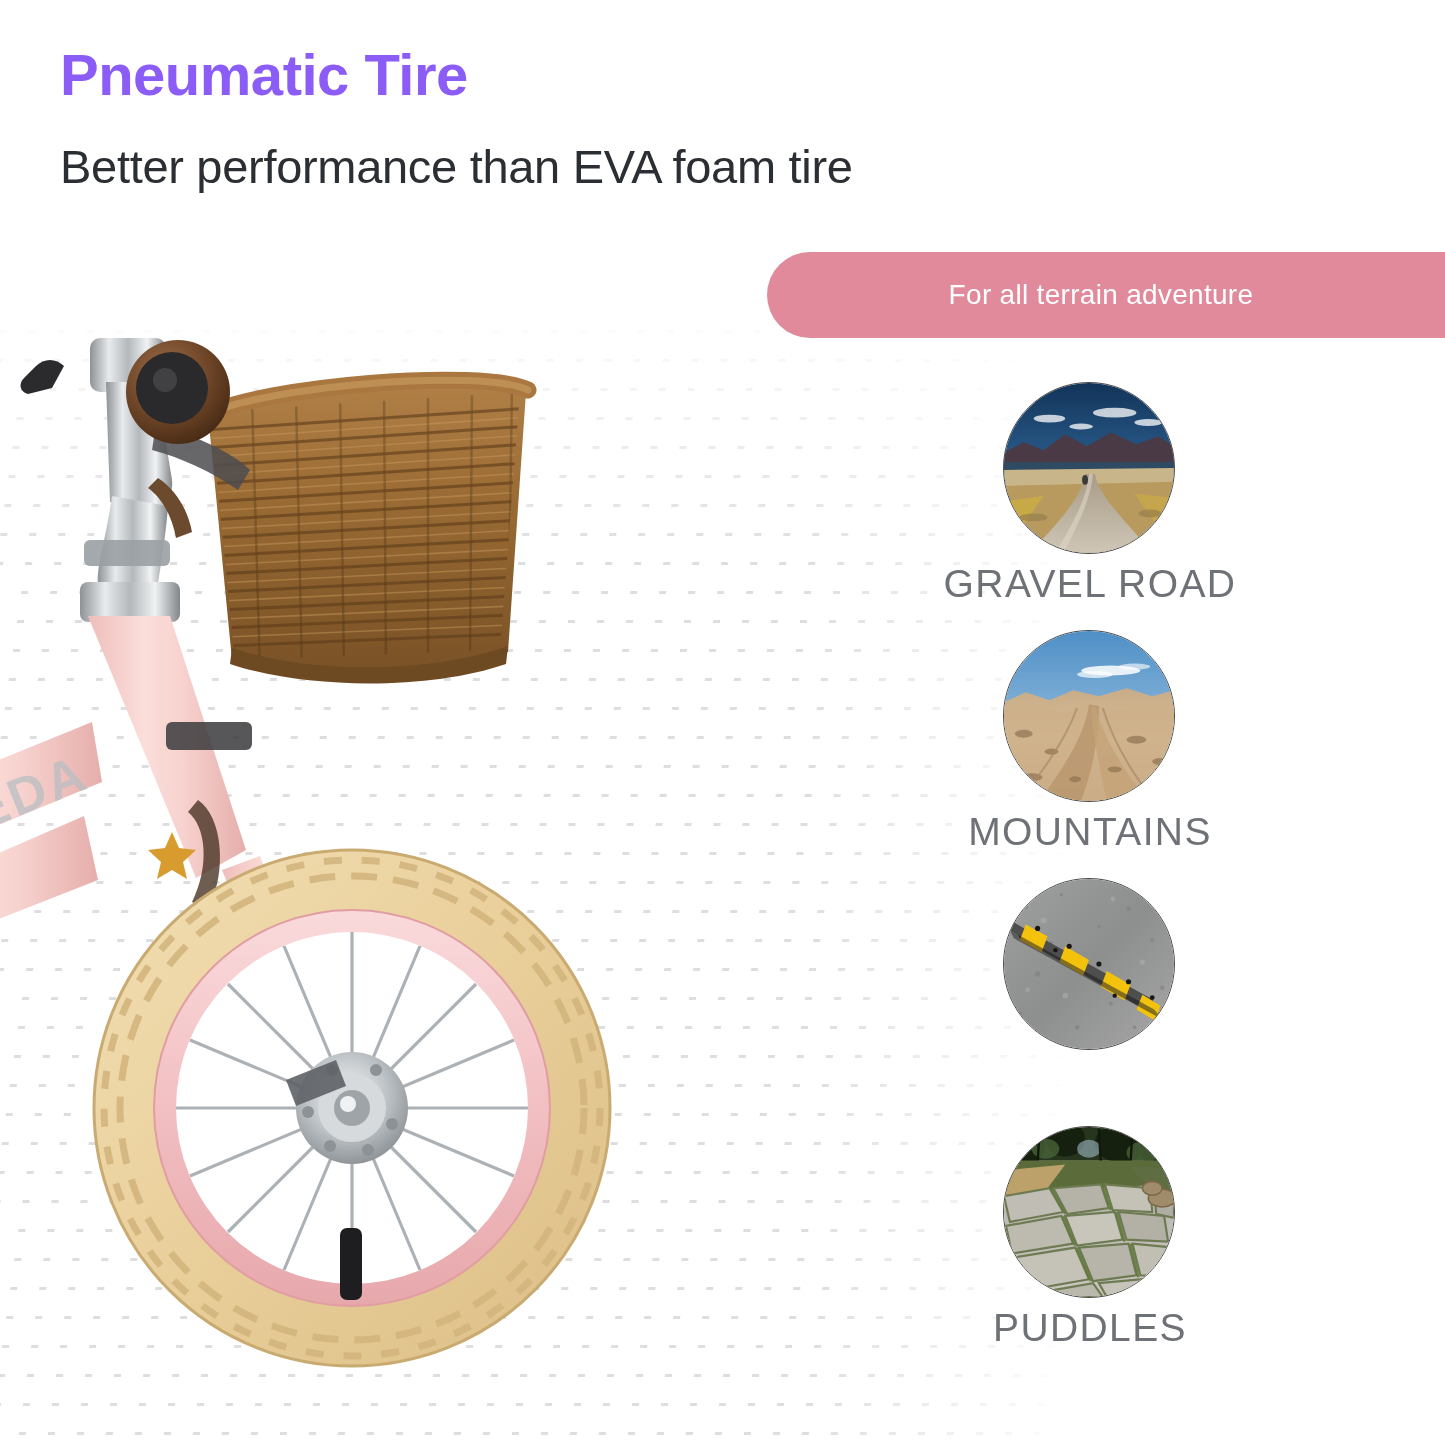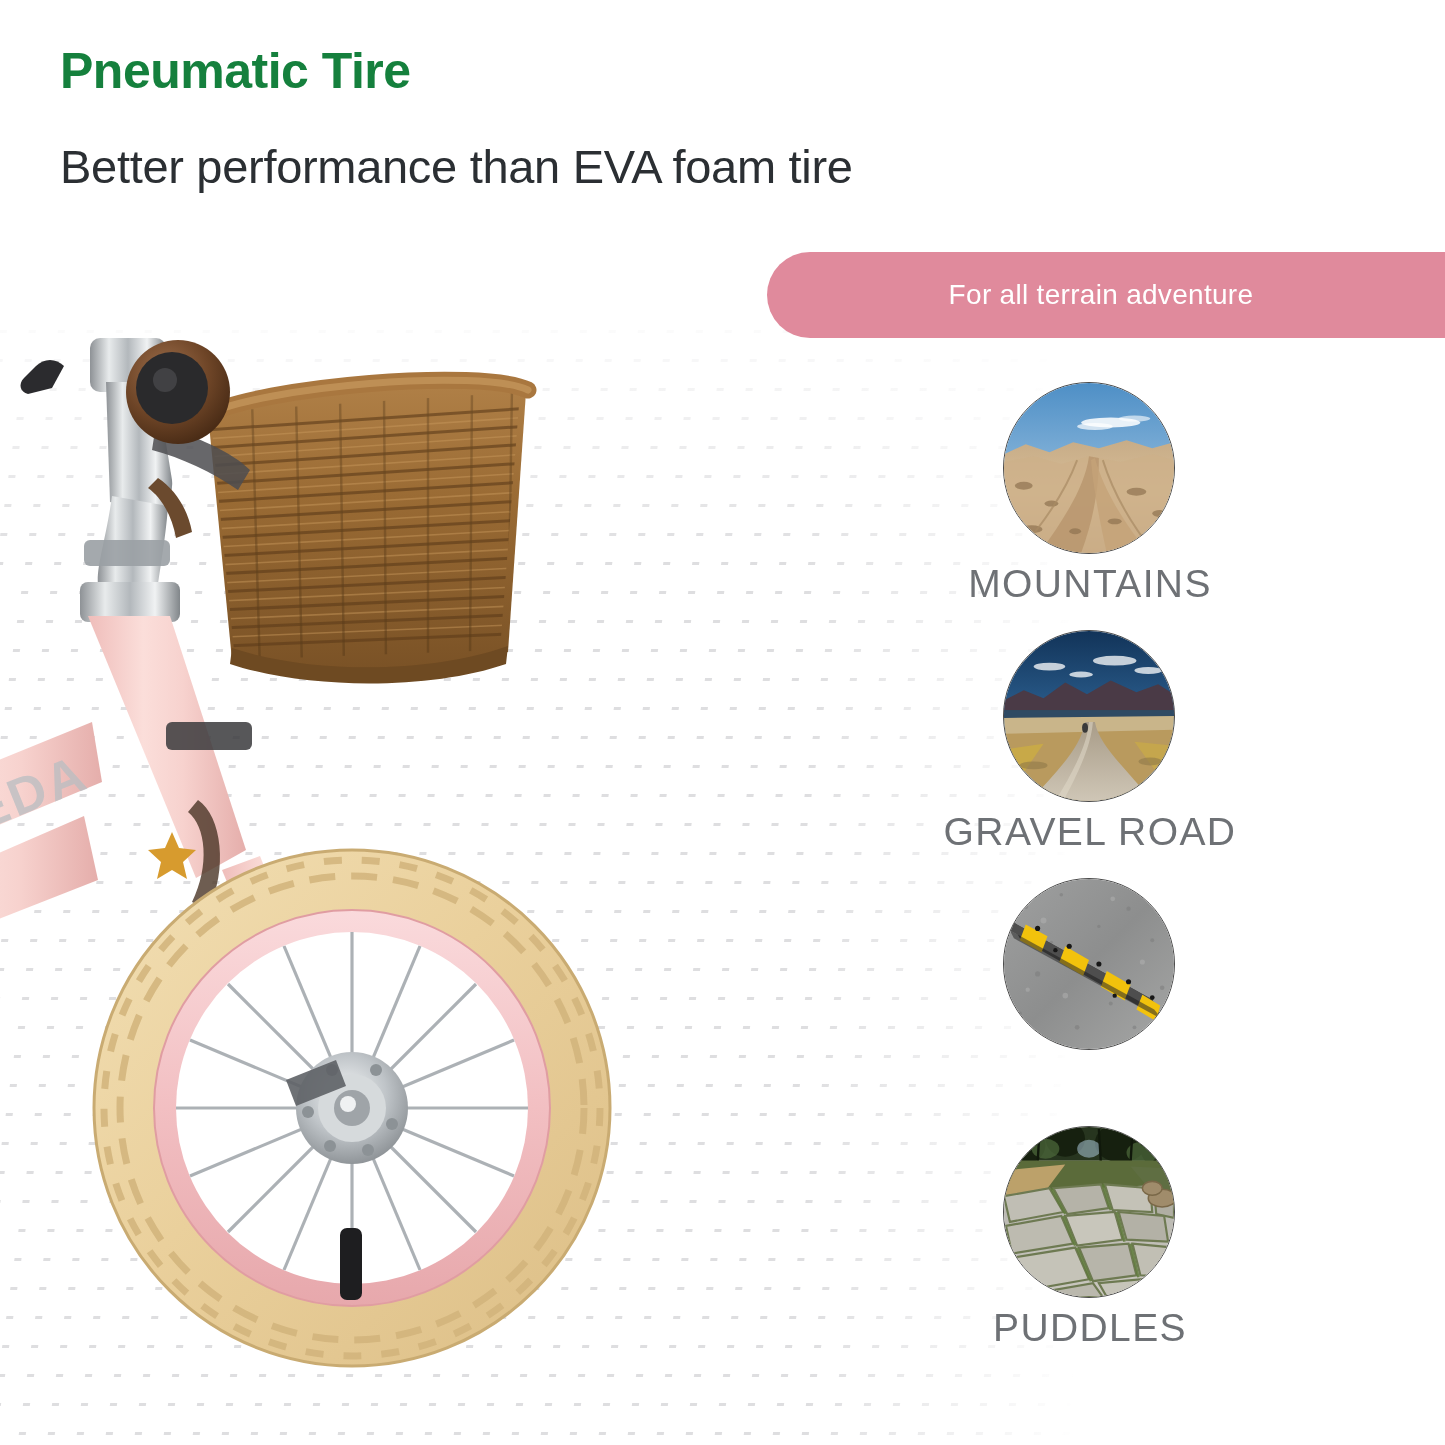--- a/index.html
+++ b/index.html
@@ -32,22 +32,22 @@
     background:linear-gradient(to right, rgba(255,255,255,0) 0%, #fff 42%);
   }
   .bg-fade-top{
     position:absolute;left:0;top:300px;width:1445px;height:260px;
     background:linear-gradient(to bottom,#fff 0%, rgba(255,255,255,0) 100%);
   }
 
   
   .title{
     position:absolute;left:60px;top:46px;
-    font-size:50px;font-weight:bold;letter-spacing:-.5px;
-    color:#15803d;line-height:1;white-space:nowrap;
+    font-size:58px;font-weight:bold;letter-spacing:-.5px;
+    color:#8b5cf6;line-height:1;white-space:nowrap;
   }
   .subtitle{
     position:absolute;left:60px;top:143px;
     font-size:47px;font-weight:normal;letter-spacing:-.3px;
     color:#2B2F33;line-height:1;white-space:nowrap;
   }
 
   
   .banner{
     position:absolute;left:767px;top:252px;width:690px;height:86px;
@@ -284,20 +284,61 @@
   <div class="banner">
     <span class="banner-text">For all terrain adventure</span>
   </div>
 
   <div class="terrain-list">
 
     <div class="terrain-item">
       <div class="terrain-circle">
         <svg viewBox="0 0 172 172" preserveAspectRatio="none" xmlns="http://www.w3.org/2000/svg">
           <defs>
+            <linearGradient id="sky2" x1="0" y1="0" x2="0" y2="1">
+              <stop offset="0%" stop-color="#123459"></stop>
+              <stop offset="55%" stop-color="#2E6394"></stop>
+              <stop offset="100%" stop-color="#76A4C6"></stop>
+            </linearGradient>
+            <linearGradient id="road2" x1="0" y1="0" x2="0" y2="1">
+              <stop offset="0%" stop-color="#A89C88"></stop>
+              <stop offset="100%" stop-color="#CFC6B6"></stop>
+            </linearGradient>
+          </defs>
+          <rect width="172" height="172" fill="url(#sky2)"></rect>
+          <g fill="#FFFFFF" opacity=".75">
+            <ellipse cx="46" cy="36" rx="16" ry="4"></ellipse>
+            <ellipse cx="112" cy="30" rx="22" ry="5"></ellipse>
+            <ellipse cx="146" cy="40" rx="14" ry="3.5"></ellipse>
+            <ellipse cx="78" cy="44" rx="12" ry="3"></ellipse>
+          </g>
+          <path d="M0 70 L20 60 L40 68 L62 52 L84 64 L108 50 L134 62 L156 54 L172 64 L172 82 L0 82 Z" fill="#4A3A46"></path>
+          <rect y="80" width="172" height="10" fill="#2F4A63"></rect>
+          <path d="M0 88 L172 86 L172 108 L0 112 Z" fill="#C9B58A"></path>
+          <path d="M0 104 L172 100 L172 172 L0 172 Z" fill="#B99A5E"></path>
+          <path d="M0 120 L40 114 L0 172 Z" fill="#C8A948"></path>
+          <path d="M172 116 L132 112 L172 168 Z" fill="#C8A948" opacity=".8"></path>
+          <path d="M82 92 C78 118, 52 144, 26 172 L150 172 C126 142, 96 116, 92 92 Z" fill="url(#road2)"></path>
+          <path d="M86 92 C84 116, 70 142, 52 172 L60 172 C76 142, 88 116, 90 92 Z" fill="#E0D8C9" opacity=".55"></path>
+          <g fill="#8F7A4A" opacity=".6">
+            <ellipse cx="30" cy="136" rx="14" ry="4"></ellipse>
+              <ellipse cx="148" cy="132" rx="12" ry="4"></ellipse>
+            <ellipse cx="18" cy="158" rx="16" ry="5"></ellipse>
+              <ellipse cx="158" cy="156" rx="12" ry="4"></ellipse>
+          </g>
+          <ellipse cx="82" cy="98" rx="3" ry="5" fill="#3A3A3A"></ellipse>
+        </svg>
+      </div>
+      <div class="terrain-label">GRAVEL ROAD</div>
+    </div>
+
+    <div class="terrain-item">
+      <div class="terrain-circle">
+        <svg viewBox="0 0 172 172" preserveAspectRatio="none" xmlns="http://www.w3.org/2000/svg">
+          <defs>
             <linearGradient id="sky1" x1="0" y1="0" x2="0" y2="1">
               <stop offset="0%" stop-color="#4E8FC6"></stop>
               <stop offset="60%" stop-color="#8EB9DC"></stop>
               <stop offset="100%" stop-color="#C2D7E6"></stop>
             </linearGradient>
             <linearGradient id="sand1" x1="0" y1="0" x2="0" y2="1">
               <stop offset="0%" stop-color="#C7AC87"></stop>
               <stop offset="45%" stop-color="#D8BE98"></stop>
               <stop offset="100%" stop-color="#BFA07A"></stop>
             </linearGradient>
@@ -326,61 +367,20 @@
           </g>
         </svg>
       </div>
       <div class="terrain-label">MOUNTAINS</div>
     </div>
 
     <div class="terrain-item">
       <div class="terrain-circle">
         <svg viewBox="0 0 172 172" preserveAspectRatio="none" xmlns="http://www.w3.org/2000/svg">
           <defs>
-            <linearGradient id="sky2" x1="0" y1="0" x2="0" y2="1">
-              <stop offset="0%" stop-color="#123459"></stop>
-              <stop offset="55%" stop-color="#2E6394"></stop>
-              <stop offset="100%" stop-color="#76A4C6"></stop>
-            </linearGradient>
-            <linearGradient id="road2" x1="0" y1="0" x2="0" y2="1">
-              <stop offset="0%" stop-color="#A89C88"></stop>
-              <stop offset="100%" stop-color="#CFC6B6"></stop>
-            </linearGradient>
-          </defs>
-          <rect width="172" height="172" fill="url(#sky2)"></rect>
-          <g fill="#FFFFFF" opacity=".75">
-            <ellipse cx="46" cy="36" rx="16" ry="4"></ellipse>
-            <ellipse cx="112" cy="30" rx="22" ry="5"></ellipse>
-            <ellipse cx="146" cy="40" rx="14" ry="3.5"></ellipse>
-            <ellipse cx="78" cy="44" rx="12" ry="3"></ellipse>
-          </g>
-          <path d="M0 70 L20 60 L40 68 L62 52 L84 64 L108 50 L134 62 L156 54 L172 64 L172 82 L0 82 Z" fill="#4A3A46"></path>
-          <rect y="80" width="172" height="10" fill="#2F4A63"></rect>
-          <path d="M0 88 L172 86 L172 108 L0 112 Z" fill="#C9B58A"></path>
-          <path d="M0 104 L172 100 L172 172 L0 172 Z" fill="#B99A5E"></path>
-          <path d="M0 120 L40 114 L0 172 Z" fill="#C8A948"></path>
-          <path d="M172 116 L132 112 L172 168 Z" fill="#C8A948" opacity=".8"></path>
-          <path d="M82 92 C78 118, 52 144, 26 172 L150 172 C126 142, 96 116, 92 92 Z" fill="url(#road2)"></path>
-          <path d="M86 92 C84 116, 70 142, 52 172 L60 172 C76 142, 88 116, 90 92 Z" fill="#E0D8C9" opacity=".55"></path>
-          <g fill="#8F7A4A" opacity=".6">
-            <ellipse cx="30" cy="136" rx="14" ry="4"></ellipse>
-              <ellipse cx="148" cy="132" rx="12" ry="4"></ellipse>
-            <ellipse cx="18" cy="158" rx="16" ry="5"></ellipse>
-              <ellipse cx="158" cy="156" rx="12" ry="4"></ellipse>
-          </g>
-          <ellipse cx="82" cy="98" rx="3" ry="5" fill="#3A3A3A"></ellipse>
-        </svg>
-      </div>
-      <div class="terrain-label">GRAVEL ROAD</div>
-    </div>
-
-    <div class="terrain-item">
-      <div class="terrain-circle">
-        <svg viewBox="0 0 172 172" preserveAspectRatio="none" xmlns="http://www.w3.org/2000/svg">
-          <defs>
             <linearGradient id="asph" x1="0" y1="0" x2="1" y2="1">
               <stop offset="0%" stop-color="#9FA0A0"></stop>
               <stop offset="50%" stop-color="#8D8E8E"></stop>
               <stop offset="100%" stop-color="#A6A7A6"></stop>
             </linearGradient>
           </defs>
           <rect width="172" height="172" fill="url(#asph)"></rect>
           <g fill="#7C7D7D" opacity=".55">
             <circle cx="22" cy="28" r="2.4"></circle>
               <circle cx="58" cy="16" r="1.8"></circle>

